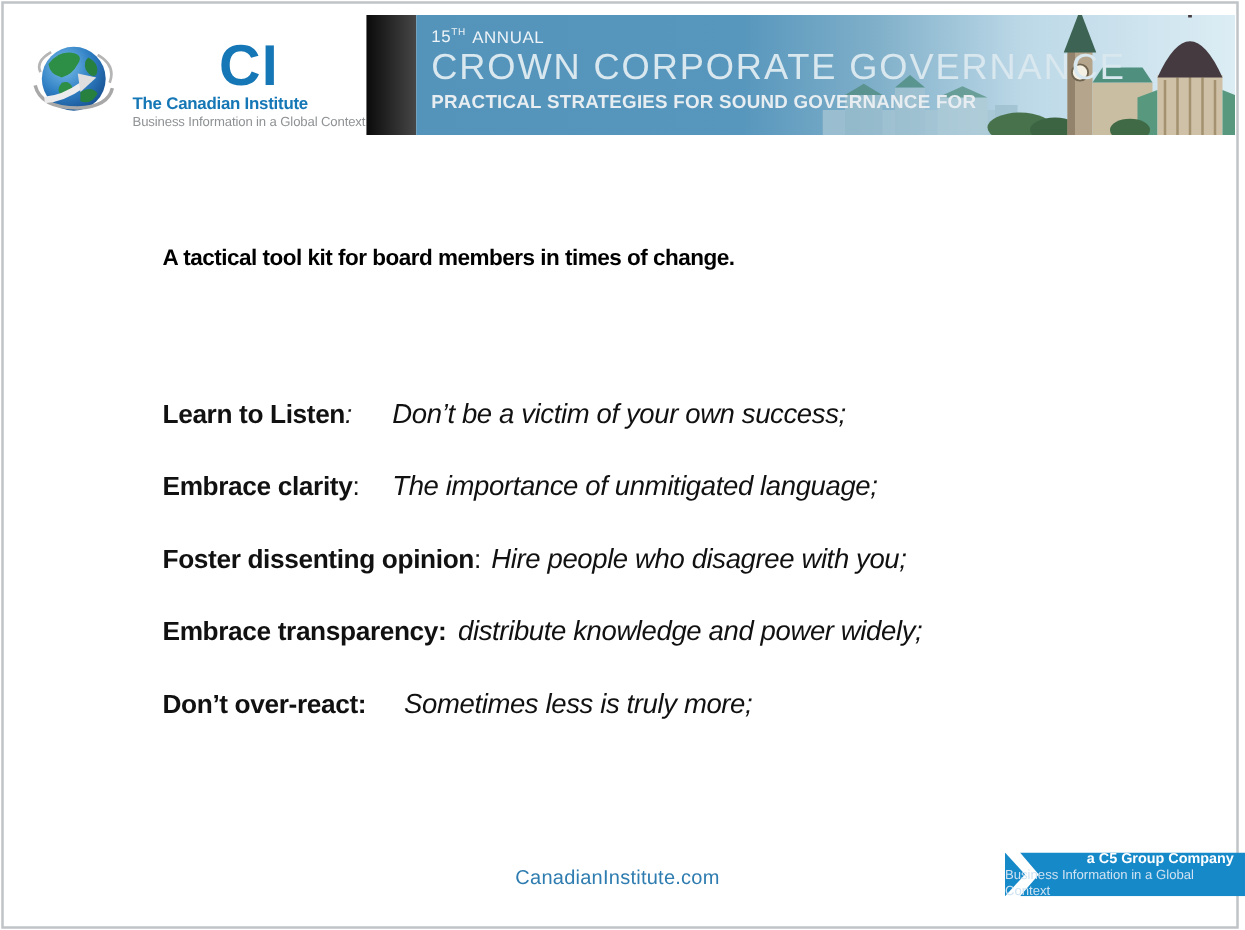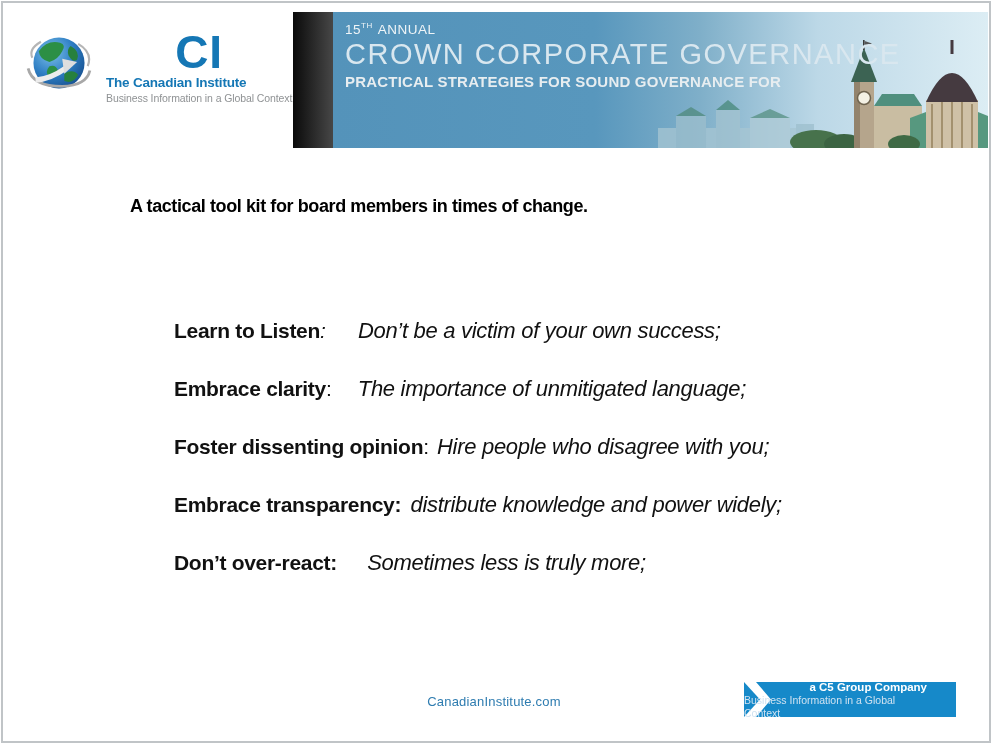--- a/index.html
+++ b/index.html
@@ -11,50 +11,50 @@
 
   
   .logo{position:absolute;left:26px;top:28px;display:flex;align-items:flex-start;}
   .globe{width:66px;height:66px;margin-top:2px;}
   .logo-text{margin-left:14px;padding-top:4px;}
   .ci-initials{font-size:46px;line-height:40px;font-weight:bold;color:#1577b5;letter-spacing:1px;text-align:center;}
   .ci-name{font-size:13.5px;font-weight:bold;color:#1577b5;margin-top:3px;letter-spacing:-0.2px;}
   .ci-tag{font-size:10.5px;color:#8f9294;margin-top:2px;letter-spacing:-0.1px;}
 
   
-  .banner{position:absolute;left:293px;top:12px;width:695px;height:136px;display:flex;overflow:hidden;}
+  .banner{position:absolute;left:293px;top:12px;width:695px;height:96px;display:flex;overflow:hidden;}
   .banner-stripe{width:40px;height:100%;background:linear-gradient(90deg,#0a0a0a,#474747);}
   .banner-main{
     position:relative;flex:1;height:100%;
     background:linear-gradient(90deg,#5493ba 0%,#5897bd 40%,#7fafc9 56%,#bcd8e7 74%,#dcedf4 100%);
   }
   .skyline{position:absolute;right:0;bottom:0;z-index:1;}
   .banner-copy{position:relative;z-index:2;padding:9px 0 0 12px;}
   .banner-annual{font-size:13.5px;color:#eef4f7;letter-spacing:0.5px;}
   .banner-annual sup{font-size:8px;}
   .banner-annual .annual-word{margin-left:5px;}
   .banner-title{font-size:29px;color:#d9e7ef;letter-spacing:1.5px;margin-top:1px;white-space:nowrap;}
   .banner-sub{font-size:15px;font-weight:bold;color:#e7edf0;line-height:1.22;margin-top:2px;letter-spacing:0.2px;}
 
   
   .heading{position:absolute;left:130px;top:196px;font-size:18px;font-weight:bold;color:#000;letter-spacing:-0.4px;}
-  .list{position:absolute;left:130px;top:316px;margin-left:44px;}
+  .list{position:absolute;left:130px;top:316px;}
   .row{height:30px;line-height:30px;margin-bottom:28px;white-space:nowrap;color:#111;}
   .lbl{font-size:21px;font-weight:bold;letter-spacing:-0.3px;}
   .lbl-italic{font-style:italic;}
   .colon{font-size:21px;}
   .c-bold{font-weight:bold;}
   .c-italic{font-style:italic;}
   .gap{display:inline-block;}
   .g1{width:32px;} .g2{width:26px;} .g3{width:8px;} .g4{width:9px;} .g5{width:30px;} .g6{width:13px;}
   .phrase{font-size:22px;font-style:italic;letter-spacing:-0.3px;}
 
   
-  .website{position:absolute;left:0;right:8px;top:694px;text-align:center;font-size:13px;color:#2e7cb0;letter-spacing:0.2px;}
-  .ribbon{position:absolute;left:744px;top:682px;width:192px;height:35px;}
+  .website{position:absolute;left:0;right:8px;top:694px;text-align:center;font-size:16px;color:#2e7cb0;letter-spacing:0.2px;}
+  .ribbon{position:absolute;left:804px;top:682px;width:192px;height:35px;}
   .ribbon svg{position:absolute;left:0;top:0;}
   .ribbon-text{position:absolute;right:9px;top:0;height:35px;display:flex;flex-direction:column;justify-content:center;align-items:flex-end;z-index:2;}
   .ribbon-l1{font-size:11.5px;font-weight:bold;color:#ffffff;line-height:14px;}
   .ribbon-l2{font-size:10.5px;color:#cfe2f1;line-height:13px;}
 </style>
 </head>
 <body>
 
 <div class="page">
   <div class="frame"></div>

